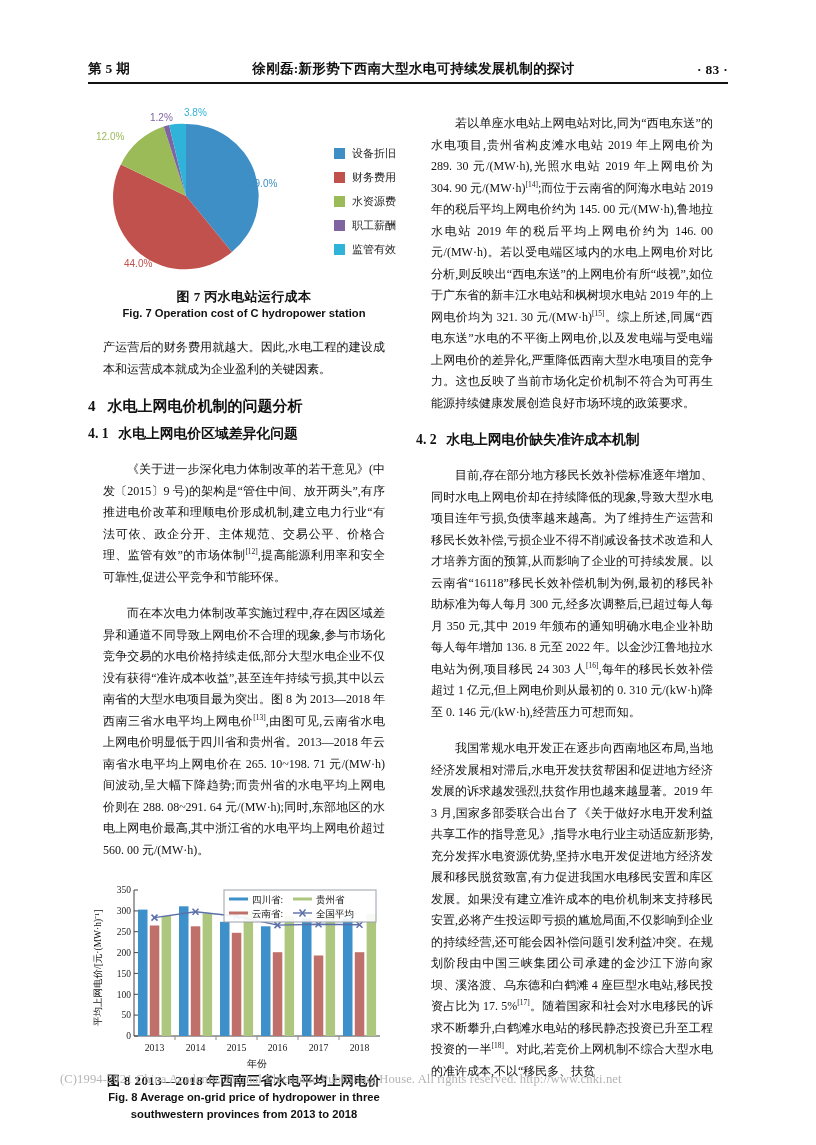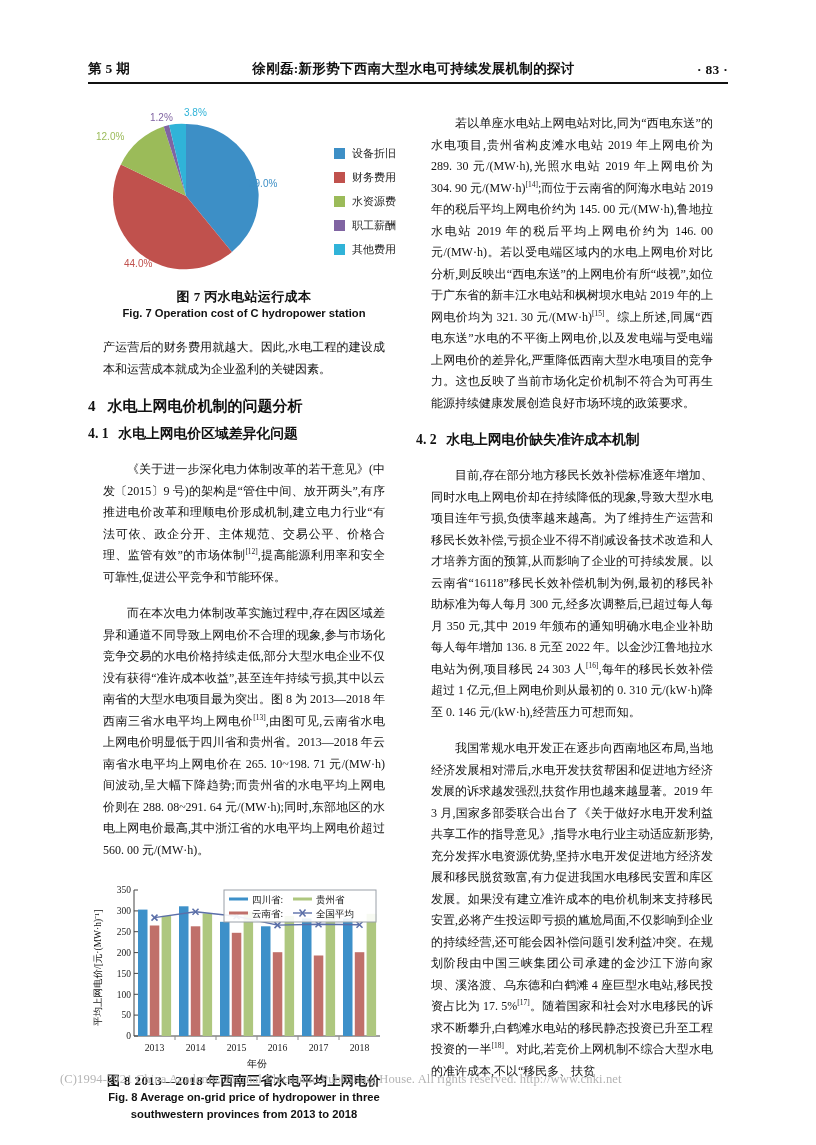--- a/index.html
+++ b/index.html
@@ -111,21 +111,21 @@
           <div class="lg-row">
             <span class="lg-sw" style="background:#9bbb59"></span>
             <span>水资源费</span>
           </div>
           <div class="lg-row">
             <span class="lg-sw" style="background:#8064a2"></span>
             <span>职工薪酬</span>
           </div>
           <div class="lg-row">
             <span class="lg-sw" style="background:#30b3d8"></span>
-            <span>其他费用</span>
+            <span>监管有效</span>
           </div>
         </div>
       </div>
 
       <div class="figcap">
         <div class="cn">图 7    丙水电站运行成本</div>
         <div class="en">Fig. 7    Operation cost of C hydropower station</div>
       </div>
     </div>
 

